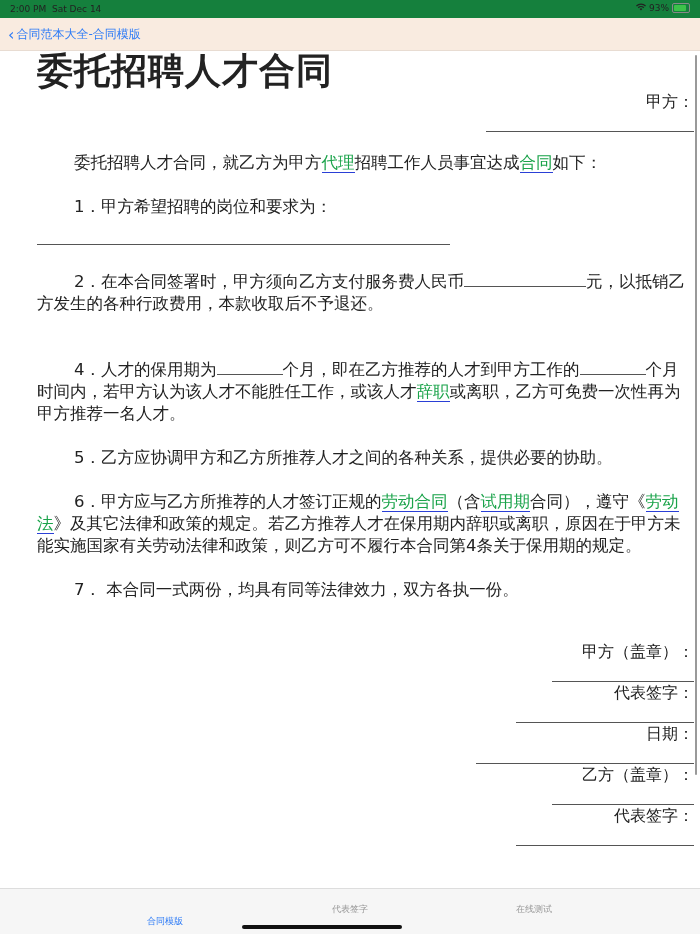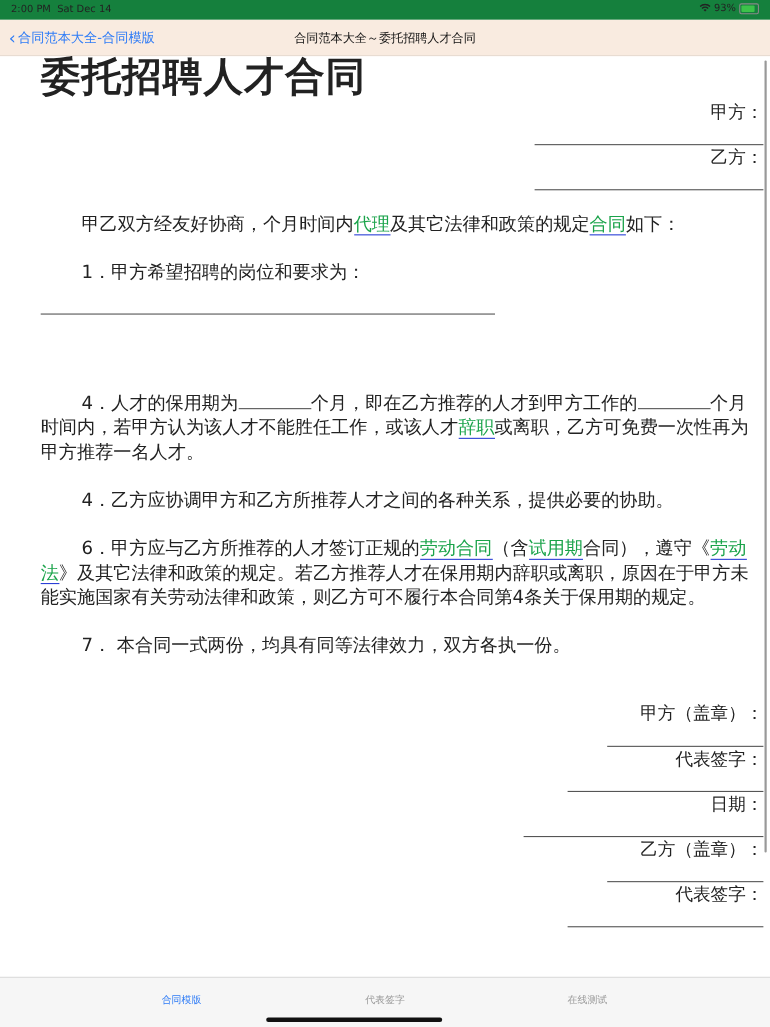--- a/index.html
+++ b/index.html
@@ -21,21 +21,21 @@
   .doc h1 { margin:0; font-size:36px; line-height:40px; font-weight:bold; color:#222; letter-spacing:1px; }
   .field-row { font-size:16px; line-height:22px; display:flex; align-items:flex-end;flex-direction:column; }
   .blank { display:inline-block; border-bottom:1px solid #555; height:18px; }
   .para { margin:0; text-indent:37px; }
   .gap { height:22px; }
   a.link { color:#1aa34a; text-decoration:none; border-bottom:1.5px solid #2a3fd6; }
   a.link.plain { color:#333; }
   .scrollbar { position:absolute; left:695px; top:55px; width:2px; height:720px; background:#999; border-radius:1px; }
   .tabbar { position:absolute; left:0; top:888px; width:700px; height:46px; background:#f6f6f6; border-top:1px solid #ddd; }
   .tab { position:absolute; top:14px; font-size:9px; color:#999; width:100px; text-align:center; cursor:pointer; }
-  .tab.active { color:#2f7cf6; }
+  .tab.active { color:#2f7cf6;margin-top:12px; }
   .home-ind { position:absolute; left:242px; top:36px; width:160px; height:4px; border-radius:2px; background:#111; }
 </style>
 </head>
 <body>
 
 <div class="statusbar">
   <span class="time"><span>2:00 PM</span>&nbsp;&nbsp;<span>Sat Dec 14</span></span>
   <span class="right">
     <span>
       <svg width="10" height="8" viewBox="0 0 10 8">
@@ -49,46 +49,42 @@
         <span class="fill"></span>
       </span>
   </span>
 </div>
 
 <div class="navbar">
   <div class="back">
     <span class="chev">‹</span>
     <span>合同范本大全-合同模版</span>
   </div>
-  <div class="navtitle">合同范本大全～委托招聘人才合同</div>
 </div>
 
 <div class="content">
   <div class="doc">
     <h1>委托招聘人才合同</h1>
     <div class="field-row">
       <span>甲方：</span>
       <span class="blank" style="width:208px;margin-left:6px;"></span>
     </div>
-    <div class="field-row">
-      <span>乙方：</span>
-      <span class="blank" style="width:208px;margin-left:6px;"></span>
-    </div>
     <div style="height:20px"></div>
-    <p class="para"><span>甲乙双方经友好协商，个月时间内</span><a class="link">代理</a><span>及其它法律和政策的规定</span><a class="link">合同</a><span>如下：</span></p>
+    <p class="para"><span>委托招聘人才合同，就乙方为甲方</span><a class="link">代理</a><span>招聘工作人员事宜达成</span><a class="link">合同</a><span>如下：</span></p>
     <div class="gap"></div>
     <p class="para">1．甲方希望招聘的岗位和要求为：</p>
     <div style="height:8px"></div>
     <div class="blank" style="width:413px;display:block;"></div>
     <div style="height:26px"></div>
+    <p class="para"><span>2．在本合同签署时，甲方须向乙方支付服务费人民币</span><span class="blank" style="width:122px;height:14px;"></span><span>元，以抵销乙方发生的各种行政费用，本款收取后不予退还。</span></p>
     <div class="gap"></div>
     <div class="gap"></div>
     <p class="para"><span>4．人才的保用期为</span><span class="blank" style="width:66px;height:14px;"></span><span>个月，即在乙方推荐的人才到甲方工作的</span><span class="blank" style="width:66px;height:14px;"></span><span>个月时间内，若甲方认为该人才不能胜任工作，或该人才</span><a class="link">辞职</a><span>或离职，乙方可免费一次性再为甲方推荐一名人才。</span></p>
     <div class="gap"></div>
-    <p class="para">4．乙方应协调甲方和乙方所推荐人才之间的各种关系，提供必要的协助。</p>
+    <p class="para">5．乙方应协调甲方和乙方所推荐人才之间的各种关系，提供必要的协助。</p>
     <div class="gap"></div>
     <p class="para"><span>6．甲方应与乙方所推荐的人才签订正规的</span><a class="link">劳动合同</a><span>（含</span><a class="link">试用期</a><span>合同），遵守《</span><a class="link">劳动法</a><span>》及其它法律和政策的规定。若乙方推荐人才在保用期内辞职或离职，原因在于甲方未能实施国家有关劳动法律和政策，则乙方可不履行本合同第4条关于保用期的规定。</span></p>
     <div class="gap"></div>
     <p class="para">7． 本合同一式两份，均具有同等法律效力，双方各执一份。</p>
     <div style="height:40px"></div>
     <div>
       <div class="field-row">
           <span>甲方（盖章）：</span>
           <span class="blank" style="width:142px;margin-left:6px;"></span>
         </div>

